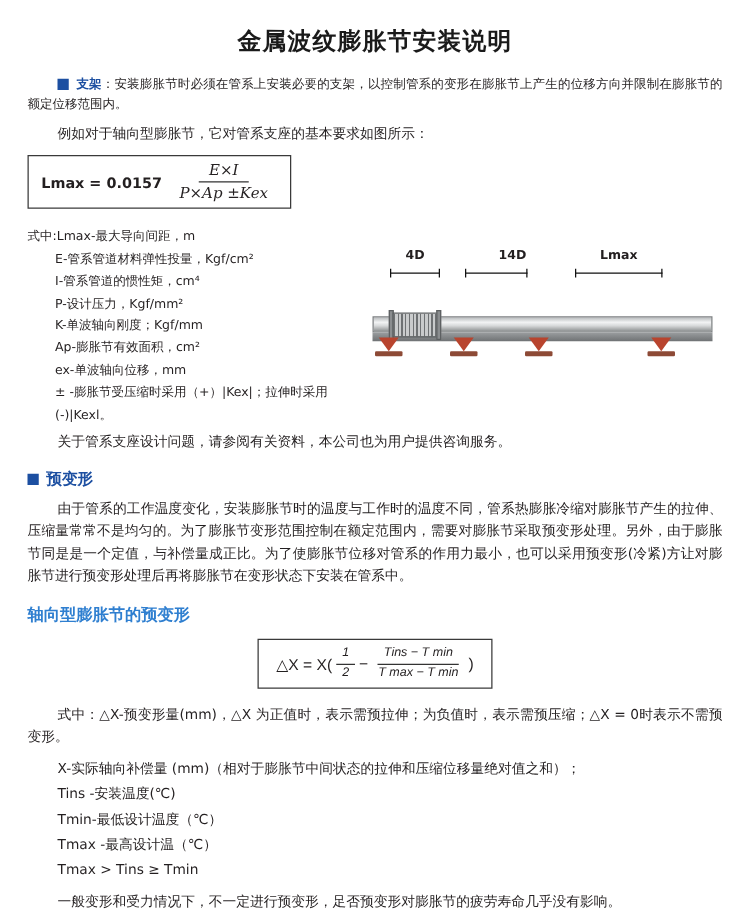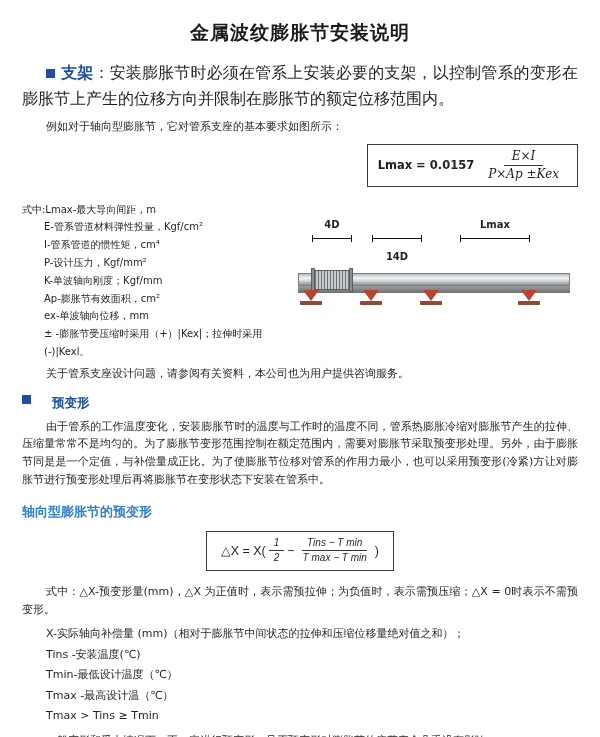--- a/index.html
+++ b/index.html
@@ -31,22 +31,21 @@
     letter-spacing: 1px;
     color: #1a1a1a;
     font-family: "DejaVu Sans", sans-serif;
   }
   .section-head {
     color: #1c4fa1;
     font-weight: bold;
     font-size: 12.5px;
     margin: 12px 0 6px 0;
     display: flex;
-    align-items: flex-start;
-    gap: 15px;
+    align-items: center;
   }
   .sq {
     display: inline-block;
     width: 9px;
     height: 9px;
     background: #1c4fa1;
     margin-right: 6px;
   }
   .inline-head {
     color: #1c4fa1;
@@ -58,29 +57,29 @@
     text-align: justify;
     font-size: 11px;
     text-indent: 0;
   }
   p.indent {
     text-indent: 24px;
   }
   .lead {
     margin: 0 0 6px 0;
     line-height: 1.62;
-    font-size: 16px;
+    font-size: 10px;
     text-align: justify;
   }
   .lead .sq {
     vertical-align: middle;
     margin-left: 24px;
   }
   .formula-box {
-    text-align: right;
+    text-align: left;
     margin: 8px 0 10px 0;
   }
   .formula {
     display: inline-flex;
     align-items: center;
     border: 1px solid #3a3a3a;
     padding: 4px 10px;
     font-family: "DejaVu Serif", serif;
     font-size: 12px;
     background: #fff;
@@ -318,21 +317,21 @@
         <li class="rest">K-单波轴向刚度；Kgf/mm</li>
         <li class="rest">Ap-膨胀节有效面积，cm²</li>
         <li class="rest">ex-单波轴向位移，mm</li>
         <li class="rest">± -膨胀节受压缩时采用（+）|Kex|；拉伸时采用(-)|Kexl。</li>
       </ul>
     </div>
     <div class="col-right">
       <div class="diagram">
         <div class="dim-row">
           <span class="dim" style="left:18px;width:40px;">4D</span>
-          <span class="dim" style="left:78px;width:50px;margin-top:32px;">14D</span>
+          <span class="dim" style="left:91px;width:50px;">14D</span>
           <span class="dim" style="left:166px;width:70px;">Lmax</span>
         </div>
         <div class="dimline" style="left:18px;width:40px;"></div>
         <div class="dimline" style="left:78px;width:50px;"></div>
         <div class="dimline" style="left:166px;width:70px;"></div>
 
         <div class="pipe-wrap">
           <div class="pipe"></div>
           <div class="pipe2"></div>
           <div class="bellow-cap" style="left:17px;"></div>

